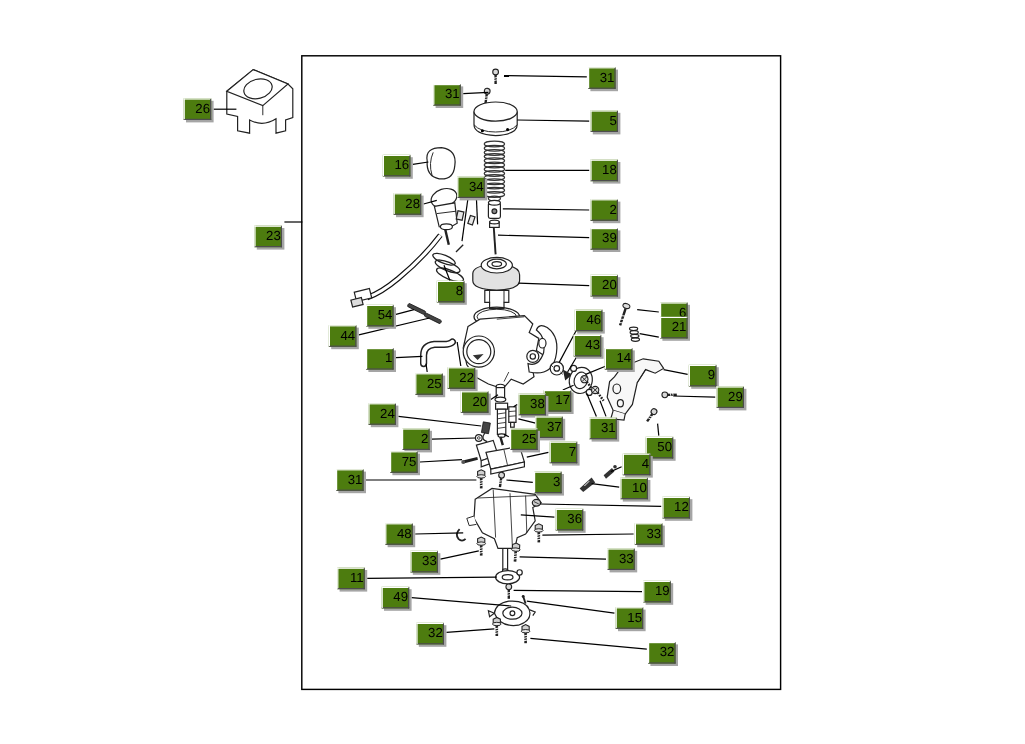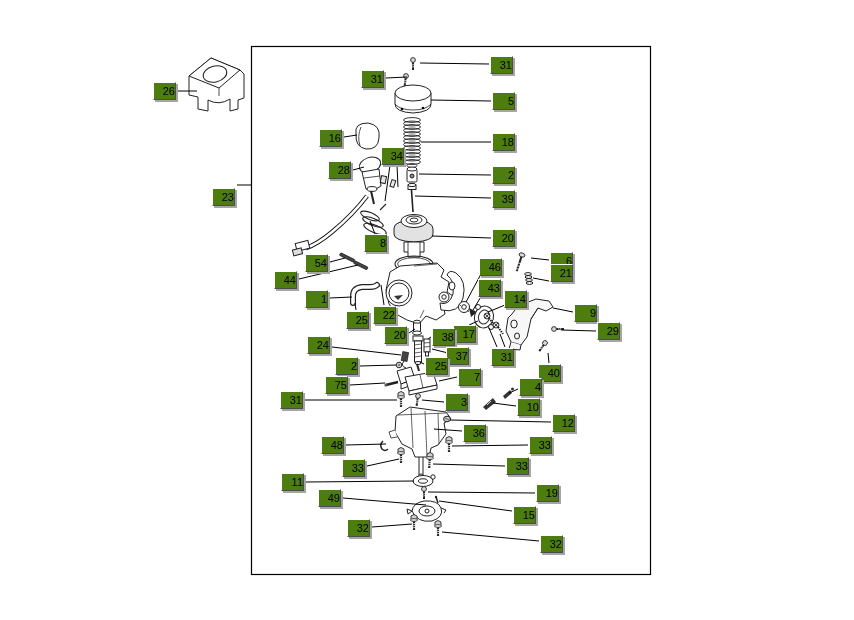--- a/index.html
+++ b/index.html
@@ -387,21 +387,21 @@
 <div class="callout" style="left:346px;top:311px">25</div>
 <div class="callout" style="left:597px;top:322px">29</div>
 <div class="callout" style="left:453px;top:325px">17</div>
 <div class="callout" style="left:384px;top:326px">20</div>
 <div class="callout" style="left:432px;top:328px">38</div>
 <div class="callout" style="left:307px;top:336px">24</div>
 <div class="callout" style="left:446px;top:347px">37</div>
 <div class="callout" style="left:491px;top:348px">31</div>
 <div class="callout" style="left:335px;top:357px">2</div>
 <div class="callout" style="left:425px;top:357px">25</div>
-<div class="callout" style="left:538px;top:364px">40</div>
+<div class="callout" style="left:538px;top:364px">50</div>
 <div class="callout" style="left:458px;top:368px">7</div>
 <div class="callout" style="left:325px;top:376px">75</div>
 <div class="callout" style="left:519px;top:378px">4</div>
 <div class="callout" style="left:280px;top:391px">31</div>
 <div class="callout" style="left:445px;top:393px">3</div>
 <div class="callout" style="left:517px;top:398px">10</div>
 <div class="callout" style="left:552px;top:414px">12</div>
 <div class="callout" style="left:463px;top:424px">36</div>
 <div class="callout" style="left:321px;top:436px">48</div>
 <div class="callout" style="left:529px;top:436px">33</div>

